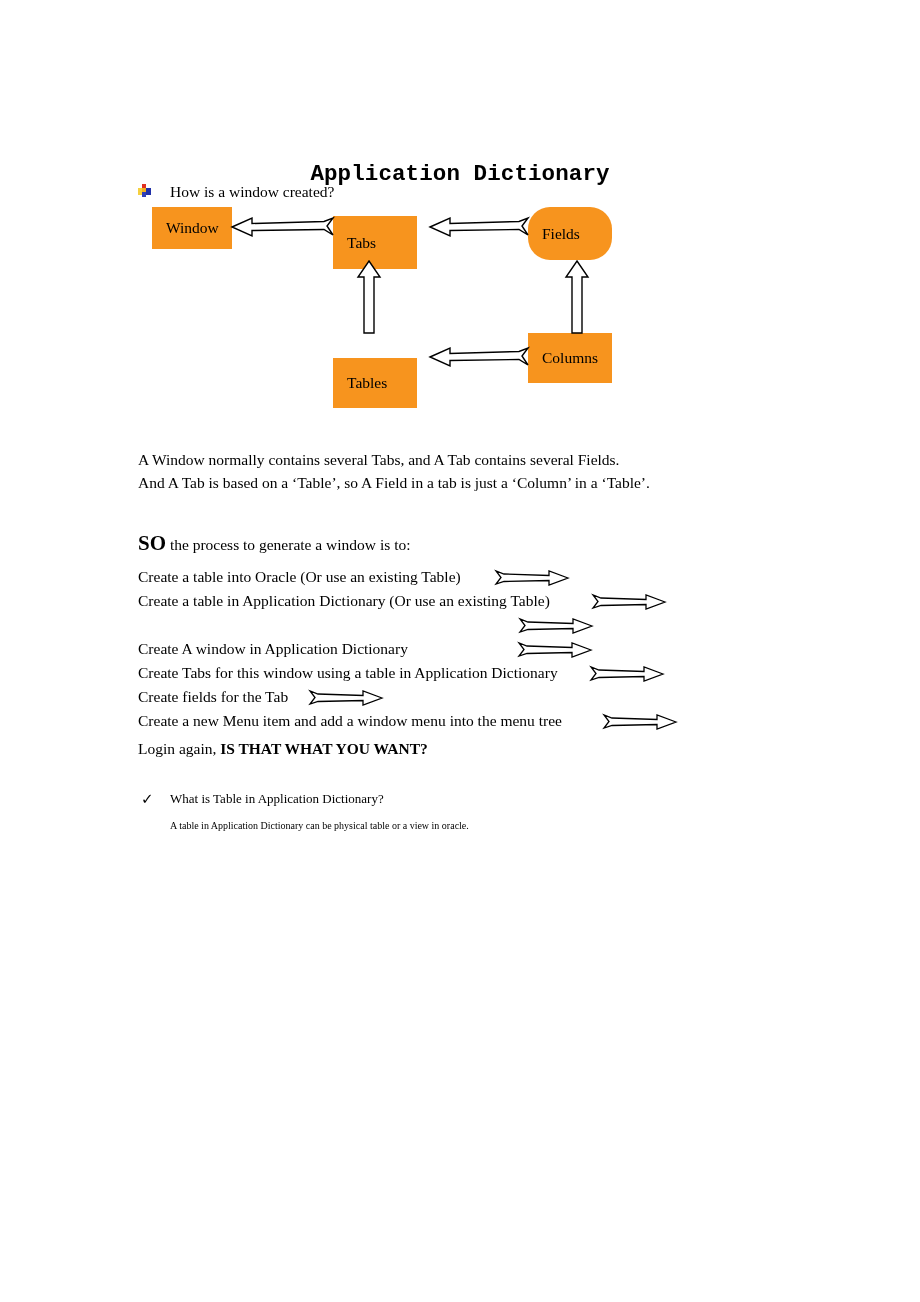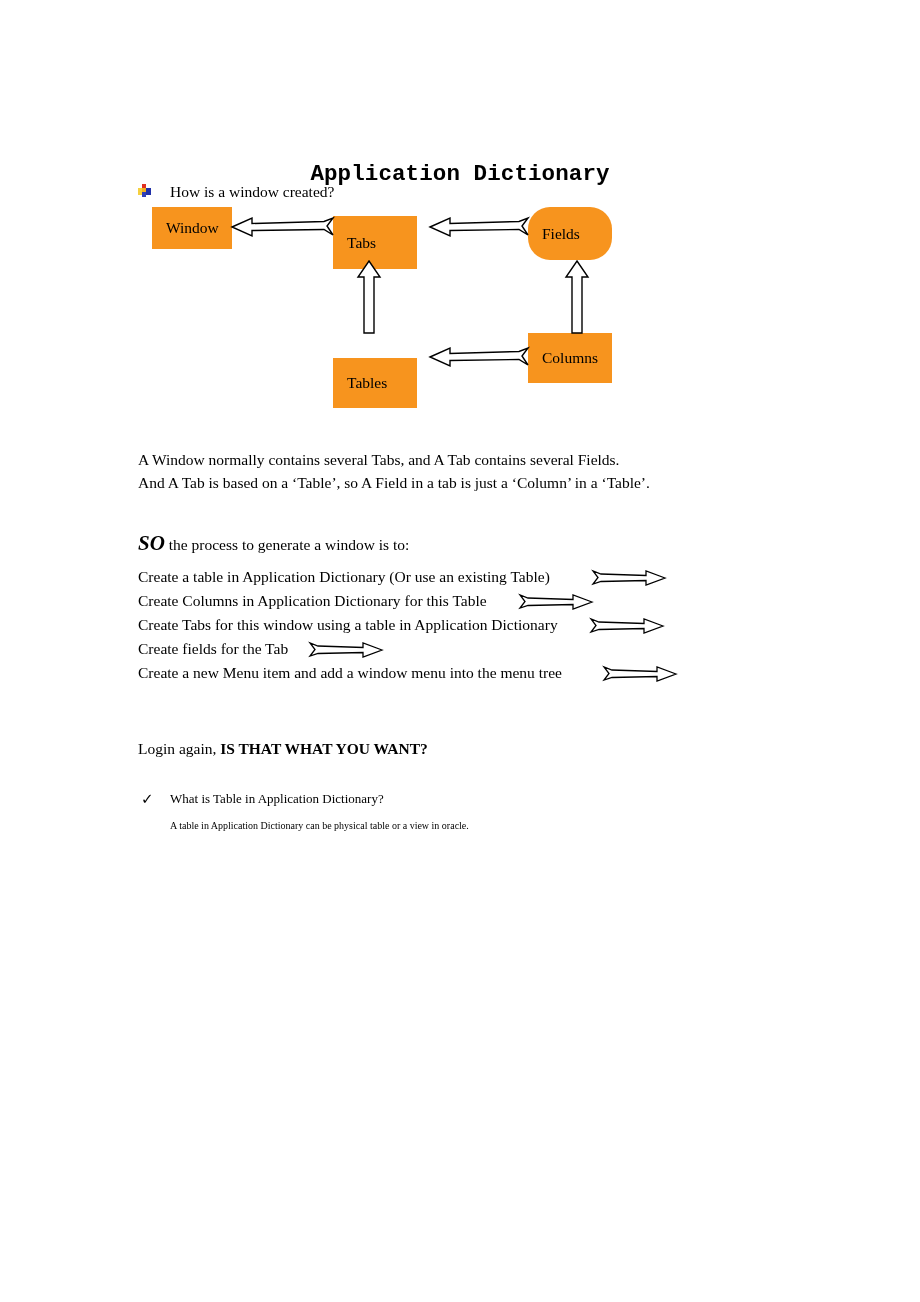--- a/index.html
+++ b/index.html
@@ -116,21 +116,20 @@
     position: absolute;
     left: 138px;
     top: 531px;
     font-size: 15.5px;
     line-height: 24px;
     white-space: nowrap;
   }
   #so-word {
     font-weight: bold;
     font-size: 21px;
-    font-style: italic;
   }
 
   
   #steps {
     position: absolute;
     left: 138px;
     top: 566px;
     width: 740px;
   }
   .step-row {
@@ -265,29 +264,35 @@
 
   <div id="intro-para">
     <div>A Window normally contains several Tabs, and A Tab contains several Fields.</div>
     <div>And A Tab is based on a ‘Table’, so A Field in a tab is just a ‘Column’ in a ‘Table’.</div>
   </div>
 
   <div id="so-line"><span id="so-word">SO</span><span id="so-rest"> the process to generate a window is to:</span></div>
 
   <div id="steps">
 
+    <div class="step-row"><span class="step-text">Create a table into Oracle (Or use an existing Table)</span><svg class="step-arrow" id="step-arrow-0" viewBox="0 0 72 16" preserveAspectRatio="none">
+          <polygon points="72,8 53,1 53,5.5 8,4 0,1 5,7.5 0,14 8,11.5 53,10.5 53,15" fill="#ffffff" stroke="#000000" stroke-width="1.3" stroke-linejoin="miter"></polygon>
+        </svg></div>
 
     <div class="step-row"><span class="step-text">Create a table in Application Dictionary (Or use an existing Table)</span><svg class="step-arrow" id="step-arrow-1" viewBox="0 0 72 16" preserveAspectRatio="none">
           <polygon points="72,8 53,1 53,5.5 8,4 0,1 5,7.5 0,14 8,11.5 53,10.5 53,15" fill="#ffffff" stroke="#000000" stroke-width="1.3" stroke-linejoin="miter"></polygon>
         </svg></div>
 
-    <div class="step-row"><span class="step-text">Create Columns in Application Dictionary for this Table</span><svg class="step-arrow" id="step-arrow-2" viewBox="0 0 72 16" preserveAspectRatio="none">
-          <polygon points="72,8 53,1 53,5.5 8,4 0,1 5,7.5 0,14 8,11.5 53,10.5 53,15" fill="#ffffff" stroke="#000000" stroke-width="1.3" stroke-linejoin="miter"></polygon>
-        </svg></div>
-
+    <div class="step-row"><svg class="step-arrow" id="step-arrow-2" viewBox="0 0 72 16" preserveAspectRatio="none">
+          <polygon points="72,8 53,1 53,5.5 8,4 0,1 5,7.5 0,14 8,11.5 53,10.5 53,15" fill="#ffffff" stroke="#000000" stroke-width="1.3" stroke-linejoin="miter"></polygon>
+        </svg></div>
+
+    <div class="step-row"><span class="step-text">Create A window in Application Dictionary</span><svg class="step-arrow" id="step-arrow-3" viewBox="0 0 72 16" preserveAspectRatio="none">
+          <polygon points="72,8 53,1 53,5.5 8,4 0,1 5,7.5 0,14 8,11.5 53,10.5 53,15" fill="#ffffff" stroke="#000000" stroke-width="1.3" stroke-linejoin="miter"></polygon>
+        </svg></div>
 
     <div class="step-row"><span class="step-text">Create Tabs for this window using a table in Application Dictionary</span><svg class="step-arrow" id="step-arrow-4" viewBox="0 0 72 16" preserveAspectRatio="none">
           <polygon points="72,8 53,1 53,5.5 8,4 0,1 5,7.5 0,14 8,11.5 53,10.5 53,15" fill="#ffffff" stroke="#000000" stroke-width="1.3" stroke-linejoin="miter"></polygon>
         </svg></div>
 
     <div class="step-row"><span class="step-text">Create fields for the Tab</span><svg class="step-arrow" id="step-arrow-5" viewBox="0 0 72 16" preserveAspectRatio="none">
           <polygon points="72,8 53,1 53,5.5 8,4 0,1 5,7.5 0,14 8,11.5 53,10.5 53,15" fill="#ffffff" stroke="#000000" stroke-width="1.3" stroke-linejoin="miter"></polygon>
         </svg></div>
 
     <div class="step-row"><span class="step-text">Create a new Menu item and add a window menu into the menu tree</span><svg class="step-arrow" id="step-arrow-6" viewBox="0 0 72 16" preserveAspectRatio="none">

